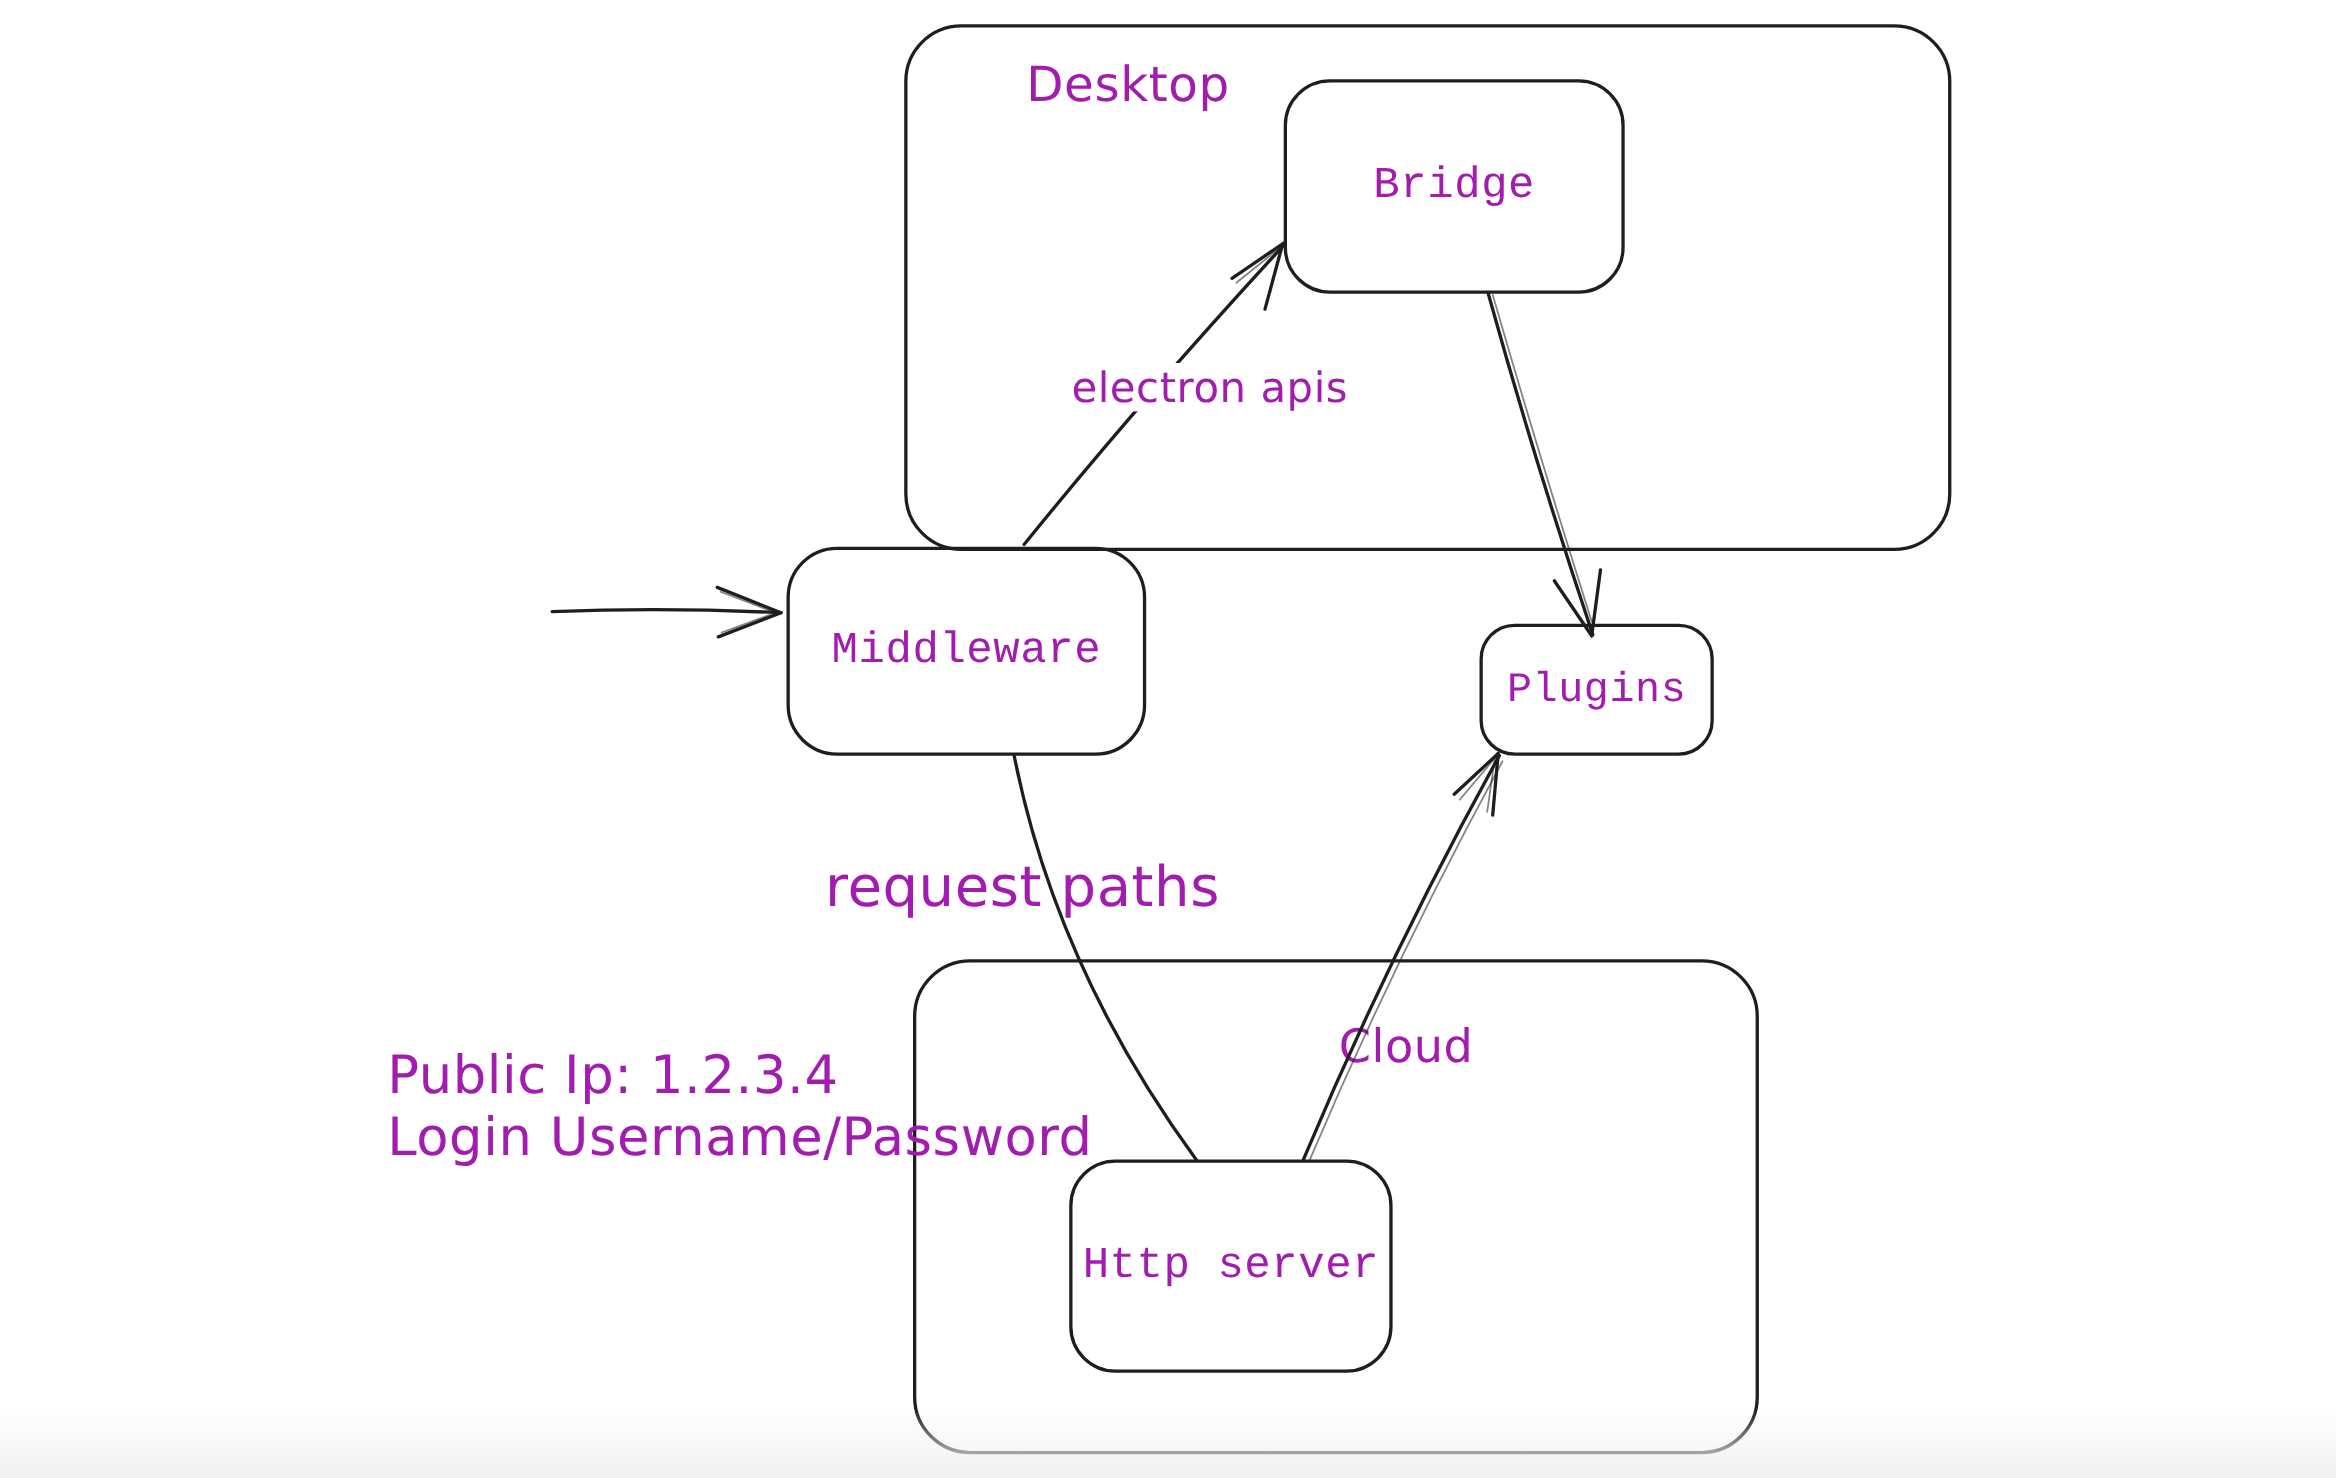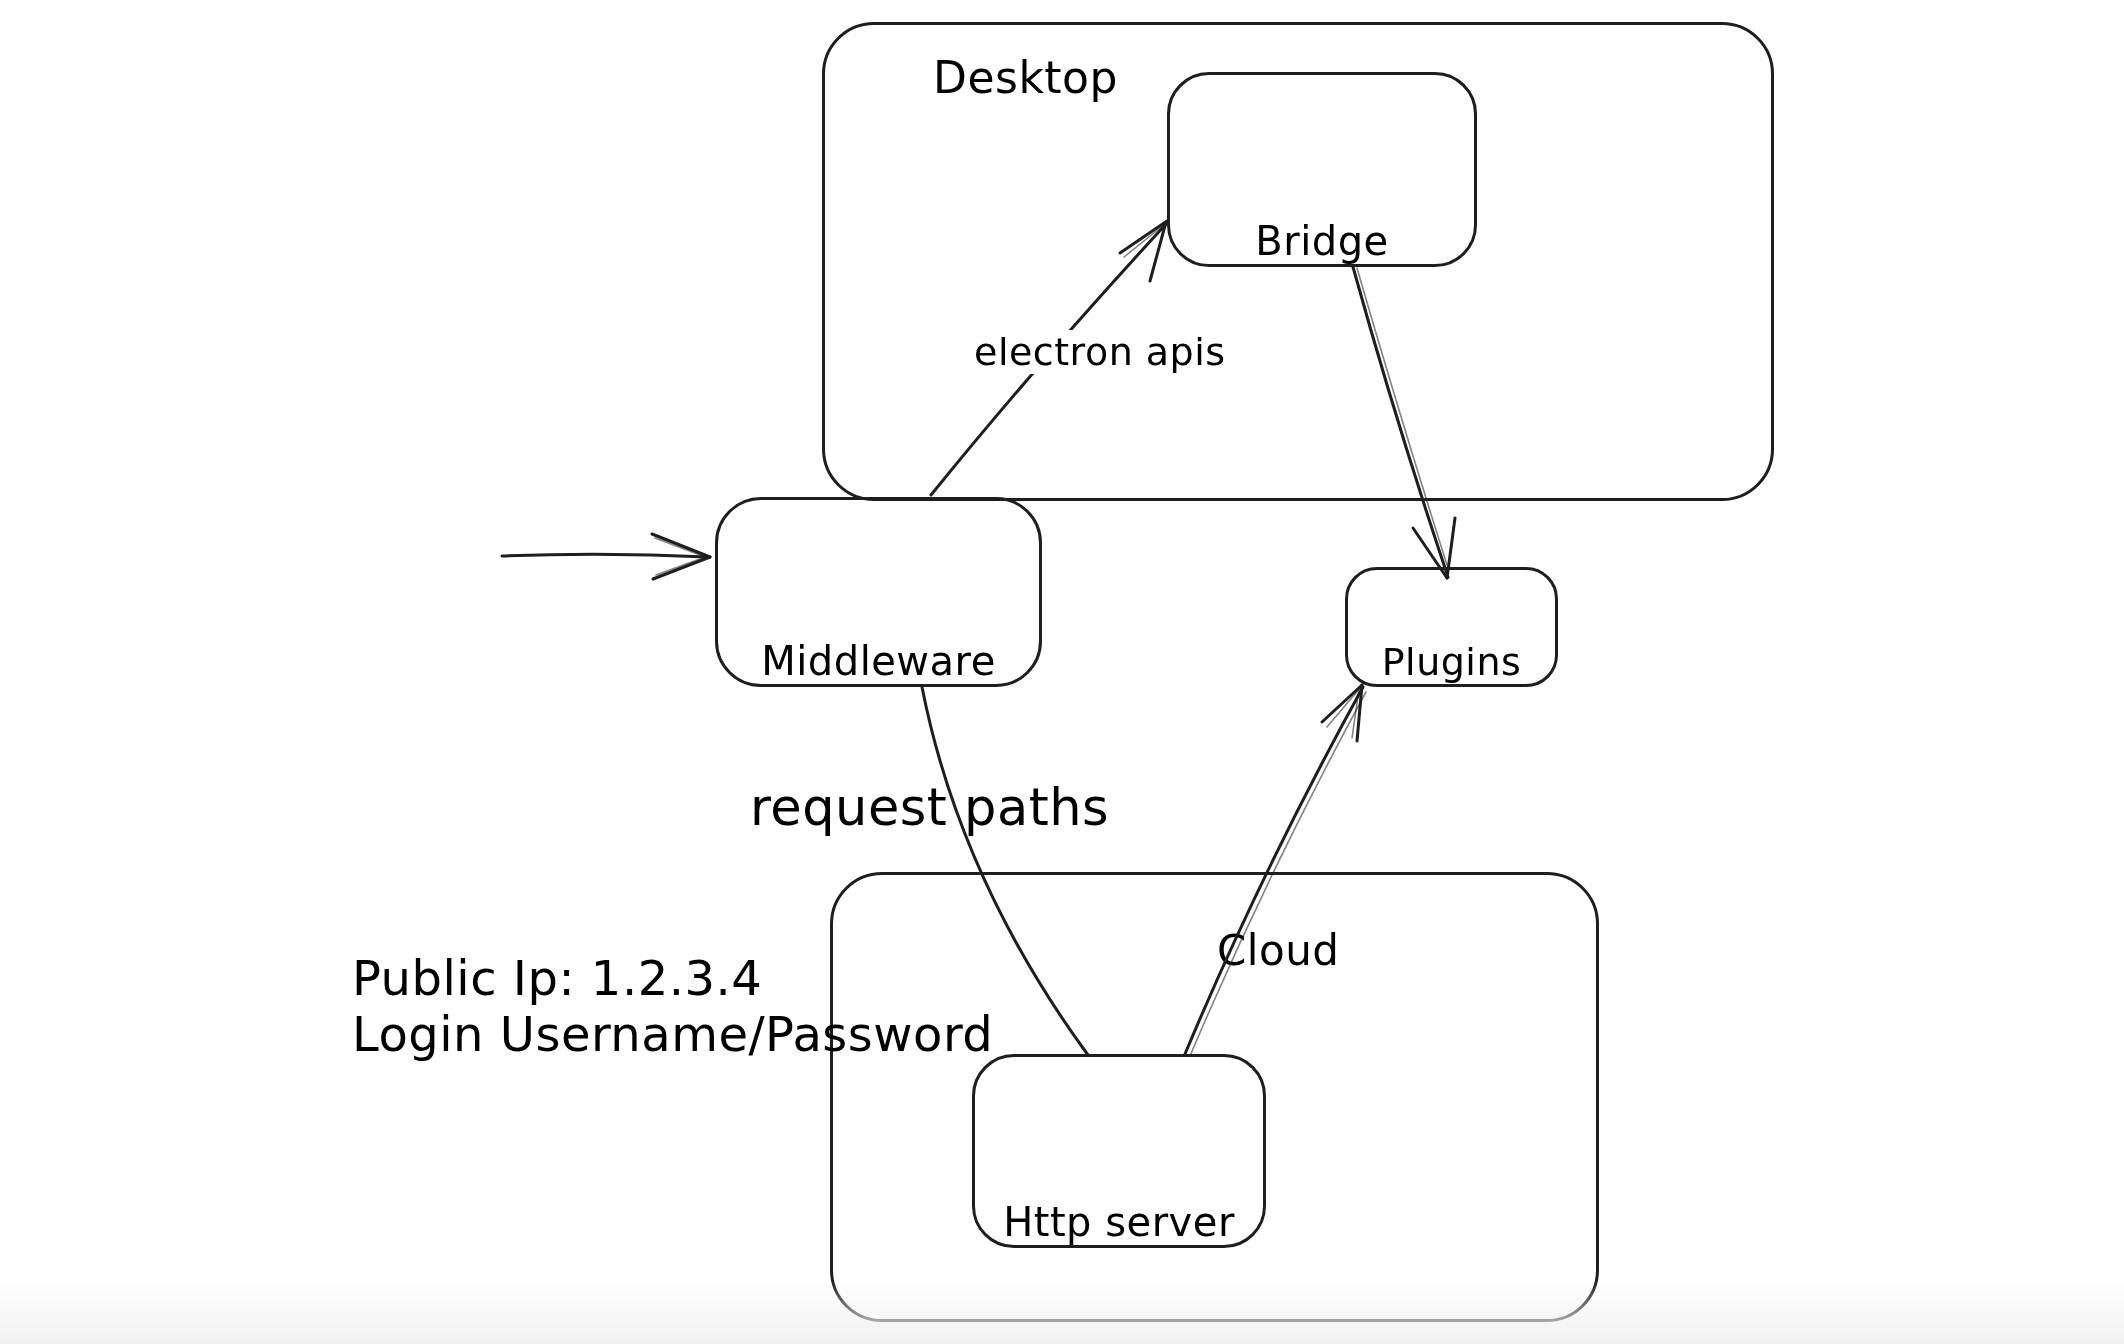--- a/index.html
+++ b/index.html
@@ -7,33 +7,34 @@
     padding: 0;
     background: #ffffff;
   }
   .canvas {
     position: relative;
     width: 2124px;
     height: 1344px;
     background: #ffffff;
     overflow: hidden;
     font-family: "DejaVu Sans", sans-serif;
-    color: #000000;
+    color: #a21caf;
   }
   .shape {
     position: absolute;
     border: 3px solid #1e1e1e;
     background: transparent;
     box-sizing: border-box;
   }
   .node {
     display: flex;
-    align-items: flex-end;
+    align-items: center;
     justify-content: center;
     border-radius: 42px;
+    font-family: Liberation Mono, monospace;
   }
   .container-box {
     border-radius: 52px;
   }
   .node-label {
     font-size: 40px;
     white-space: nowrap;
     letter-spacing: 0.5px;
   }
   .floating-label {

